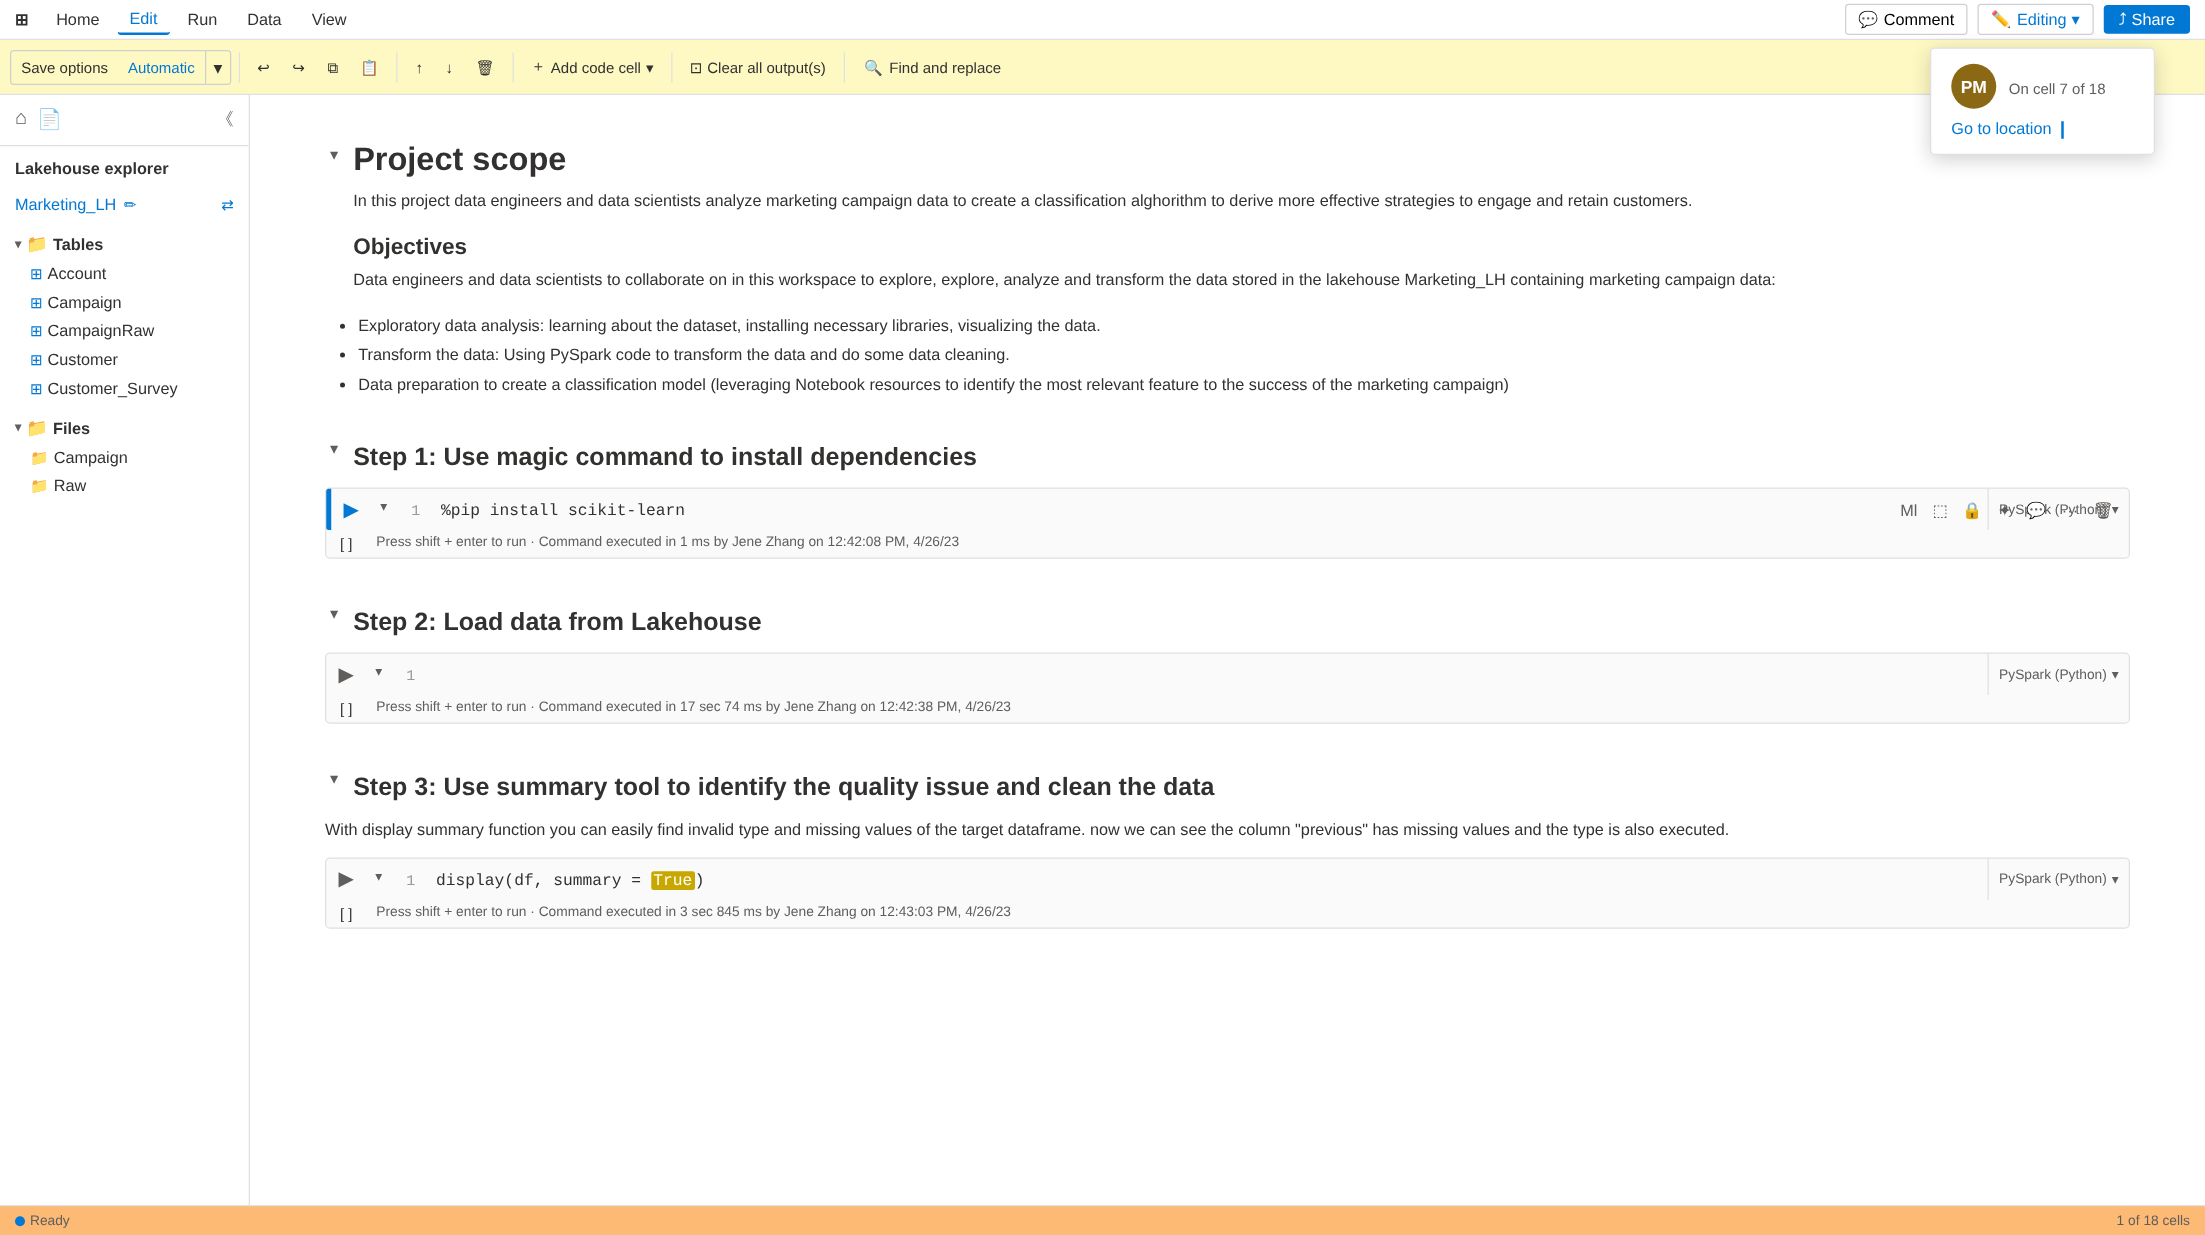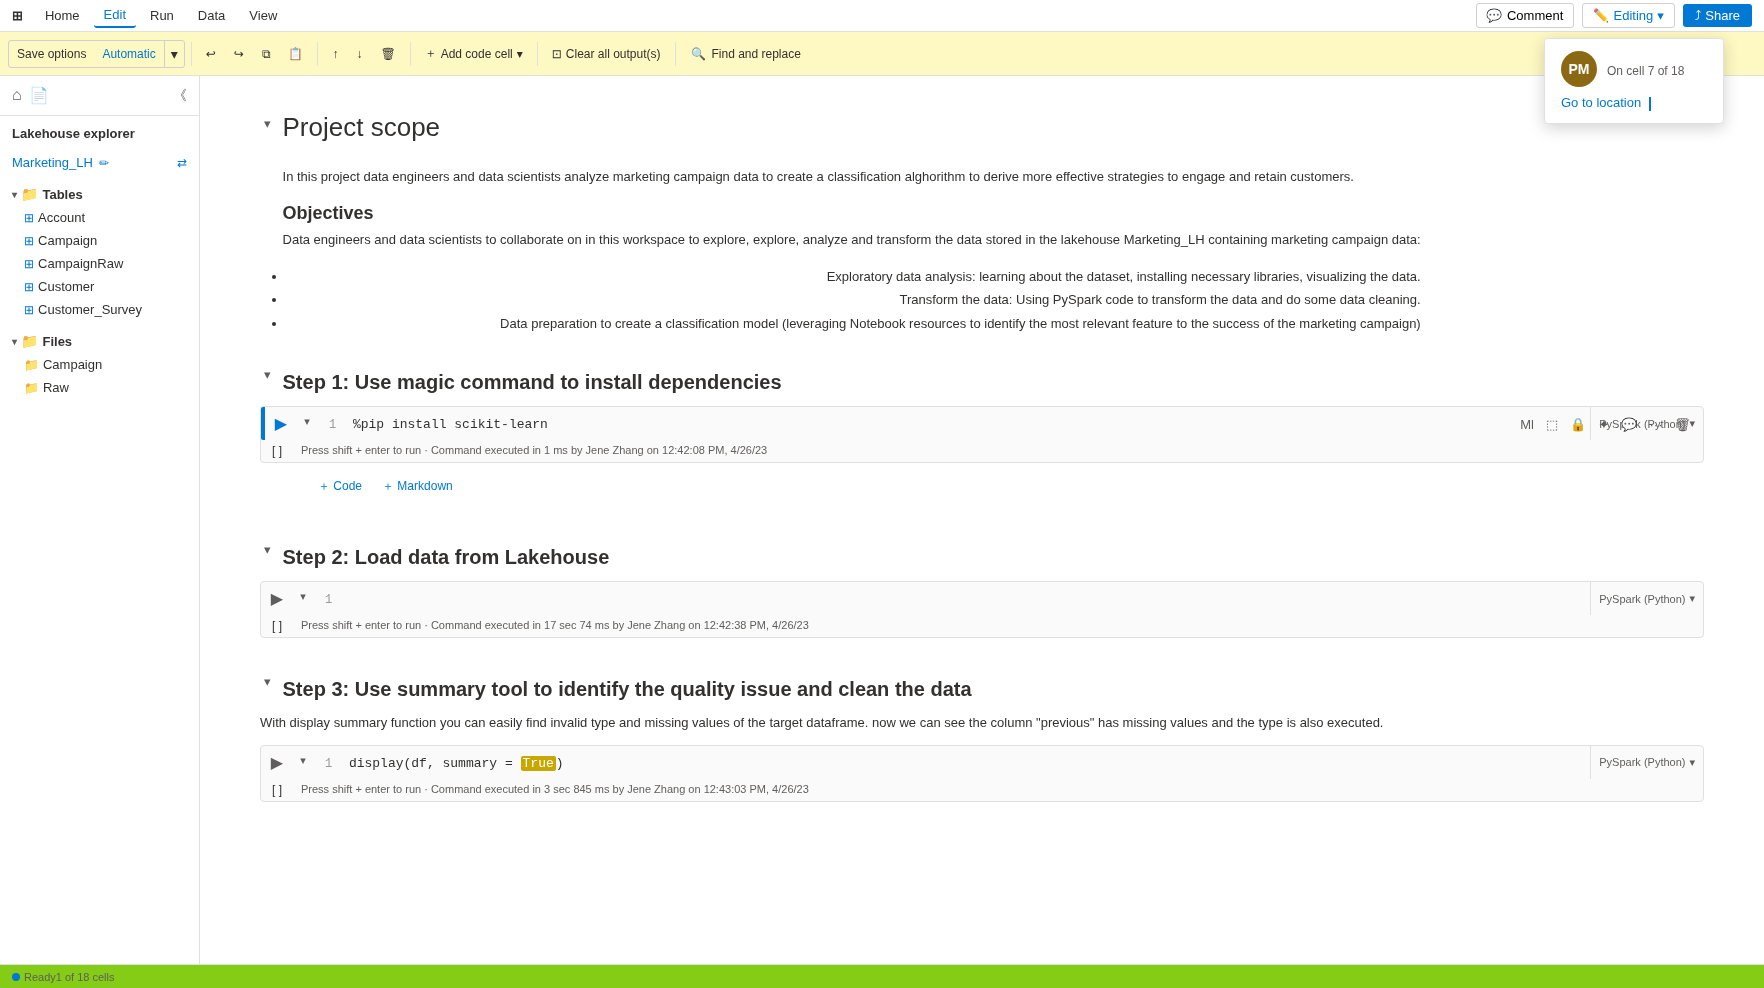--- a/index.html
+++ b/index.html
@@ -61,23 +61,23 @@
     .tree-item { display: flex; align-items: center; gap: 4px; padding: 4px 12px 4px 24px; font-size: 13px; cursor: pointer; }
     .chevron { font-size: 10px; color: #605e5c; }
     .folder-icon { color: #DCB67A; font-size: 14px; }
     .table-icon { color: #0078d4; font-size: 12px; }
 
     
     .content-area { flex: 1; overflow-y: auto; padding: 20px 40px; background: #fff; position: relative; }
 
     
     .section-header { display: flex; align-items: flex-start; gap: 8px; margin-bottom: 8px; }
-    h1.notebook-title { font-size: 26px; font-weight: 400; color: #323130; margin-bottom: 24px; }
+    h1.notebook-title { font-size: 26px; font-weight: 700; color: #323130; margin-bottom: 8px; }
     .intro-text { font-size: 13px; color: #323130; margin-bottom: 16px; line-height: 1.5; }
-    .objectives-list { margin-left: 4px; font-size: 13px; line-height: 1.8; text-align: right; }
+    .objectives-list { margin-left: 4px; font-size: 13px; line-height: 1.8; }
 
     .step-section { margin-bottom: 24px; }
     .step-header { display: flex; align-items: center; gap: 8px; margin: 20px 0 12px; }
     h2.step-title { font-size: 20px; font-weight: 700; color: #323130; margin-top: 16px; }
 
     
     .code-cell { border: 1px solid #e0e0e0; border-radius: 4px; margin-bottom: 8px; background: #fafafa; position: relative; }
     .code-cell-toolbar { position: absolute; right: 8px; top: 8px; display: flex; gap: 4px; }
     .cell-toolbar-btn { cursor: pointer; color: #605e5c; font-size: 13px; padding: 2px 4px; border-radius: 2px; }
     .cell-run-btn { display: flex; align-items: center; justify-content: center; width: 32px; background: transparent; border: none; cursor: pointer; color: #0078d4; font-size: 16px; }
@@ -102,21 +102,21 @@
       position: fixed; right: 40px; top: 38px;
       background: #fff; border: 1px solid #e0e0e0; border-radius: 4px;
       box-shadow: 0 4px 16px rgba(0,0,0,0.18); padding: 12px 16px;
       min-width: 180px; z-index: 100;
     }
     .avatar-circle { width: 36px; height: 36px; border-radius: 50%; background: #8B6914; color: #fff; display: flex; align-items: center; justify-content: center; font-size: 14px; font-weight: 600; }
     .popup-cell-info { font-size: 12px; color: #605e5c; margin-top: 4px; }
     .popup-go-to { font-size: 13px; color: #0078d4; cursor: pointer; margin-top: 8px; }
 
     
-    .status-bar { display: flex; align-items: center; height: 24px; background: #84cc16; border-top: 1px solid #e0e0e0; padding: 0 12px; font-size: 11px; color: #605e5c; }
+    .status-bar { display: flex; align-items: center; justify-content: space-between; height: 24px; background: #fdba74; border-top: 1px solid #e0e0e0; padding: 0 12px; font-size: 11px; color: #605e5c; }
     .status-ready { display: flex; align-items: center; gap: 4px; }
     .status-dot { width: 8px; height: 8px; border-radius: 50%; background: #0078d4; }
 
     
     .code-highlight { background: #c8a800; color: #fff; padding: 0 2px; border-radius: 2px; }
 
     
     .section-collapse { cursor: pointer; color: #605e5c; font-size: 13px; padding: 4px; }
 
     
@@ -302,24 +302,20 @@
             <div class="cell-lang-selector">
               <span>PySpark (Python)</span>
               <span>▾</span>
             </div>
           </div>
           <div style="display:flex;align-items:center;">
             <span class="cell-brackets">[ ]</span>
             <span class="cell-status" style="padding-left:8px;">Press shift + enter to run · Command executed in 1 ms by Jene Zhang on 12:42:08 PM, 4/26/23</span>
           </div>
         </div>
-        <div class="add-cell-bar">
-          <span class="add-cell-btn">＋ Code</span>
-          <span class="add-cell-btn">＋ Markdown</span>
-        </div>
       </div>
 
       <div class="step-section">
         <div class="step-header">
           <span class="section-collapse">▾</span>
           <h2 class="step-title">Step 2: Load data from Lakehouse</h2>
         </div>
         <div class="code-cell">
           <div style="display:flex;align-items:stretch;">
             <button class="cell-run-btn" style="color:#605e5c;">▶</button>

